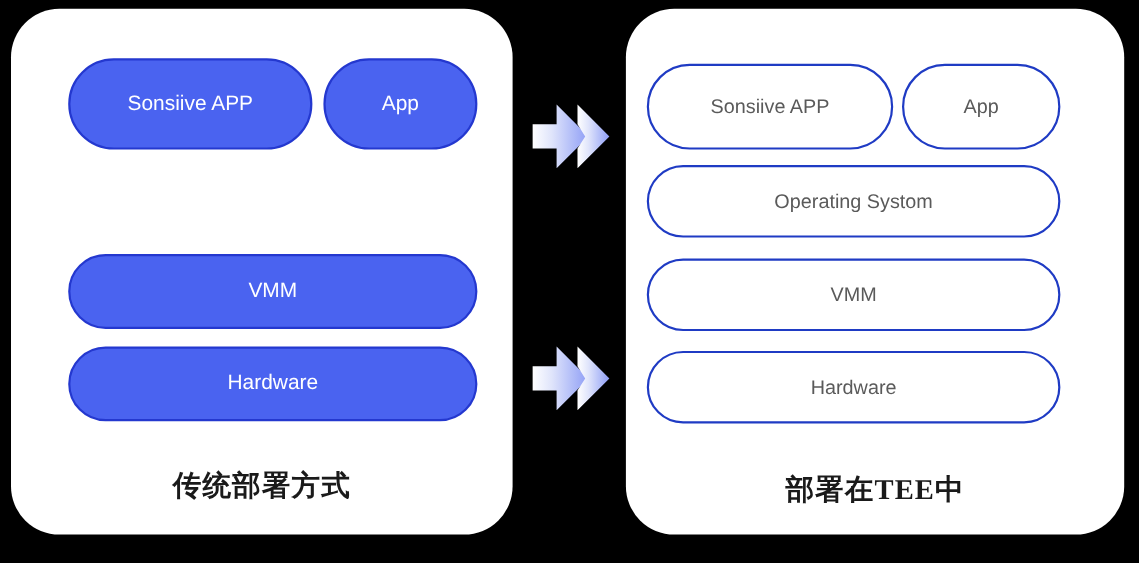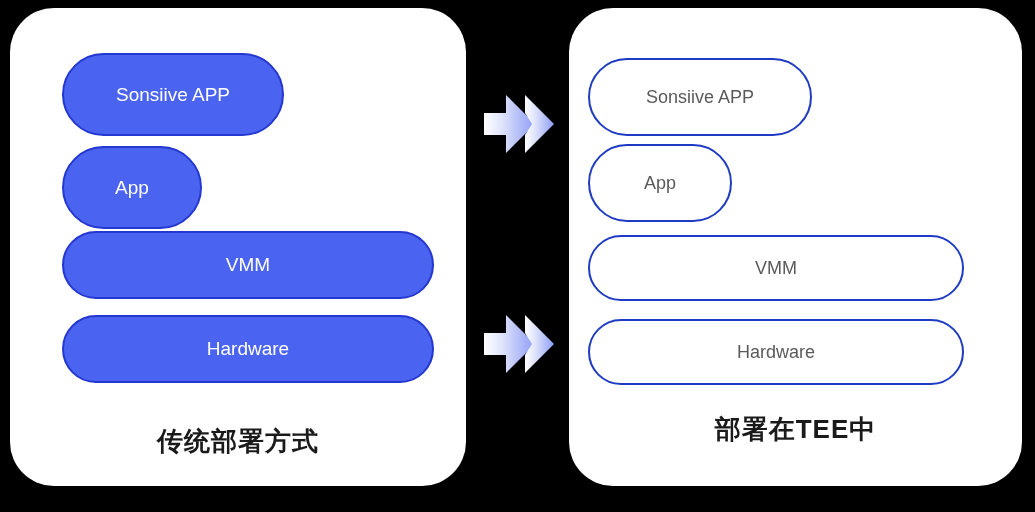--- a/index.html
+++ b/index.html
@@ -22,21 +22,21 @@
     background: #ffffff;
     border-radius: 44px;
     box-sizing: border-box;
   }
   #card-left  { left: 10px;  top: 8px; width: 456px; height: 478px; }
   #card-right { left: 569px; top: 8px; width: 453px; height: 478px; }
 
   .row {
     position: absolute;
     display: flex;
-    flex-direction: column;
+    flex-direction: row;
   }
 
   
   .pill {
     box-sizing: border-box;
     display: flex;
     align-items: center;
     justify-content: center;
     border-radius: 999px;
     text-align: center;
@@ -81,24 +81,24 @@
 
   
   .caption {
     position: absolute;
     width: 100%;
     text-align: center;
     color: #1a1a1a;
     font-size: 26px;
     font-weight: 700;
     letter-spacing: 1px;
-    font-family: Liberation Sans, sans-serif;
+    font-family: Liberation Serif, serif;
   }
   #cap-left  { top: 416px; }
-  #cap-right { top: 404px; }
+  #cap-right { top: 420px; }
 
   
   .arrow {
     position: absolute;
     width: 76px;
     height: 62px;
   }
   #arrow-top    { left: 484px; top: 93px; }
   #arrow-bottom { left: 484px; top: 313px; }
 </style>
@@ -153,20 +153,21 @@
   </div>
 
   <div class="card" id="card-right"></div>
 
   <div id="stack-right">
     <div class="row" id="R-row-apps">
       <div class="pill outline" id="R-app-main">Sonsiive APP</div>
       <div class="pill outline" id="R-app-side">App</div>
     </div>
 
+    <div class="pill outline" id="R-os">Operating Systom</div>
 
     <div class="pill outline" id="R-vmm">VMM</div>
 
     <div class="pill outline" id="R-hw">Hardware</div>
 
     <div class="caption" id="cap-right">部署在TEE中</div>
   </div>
 
 </div>
 

